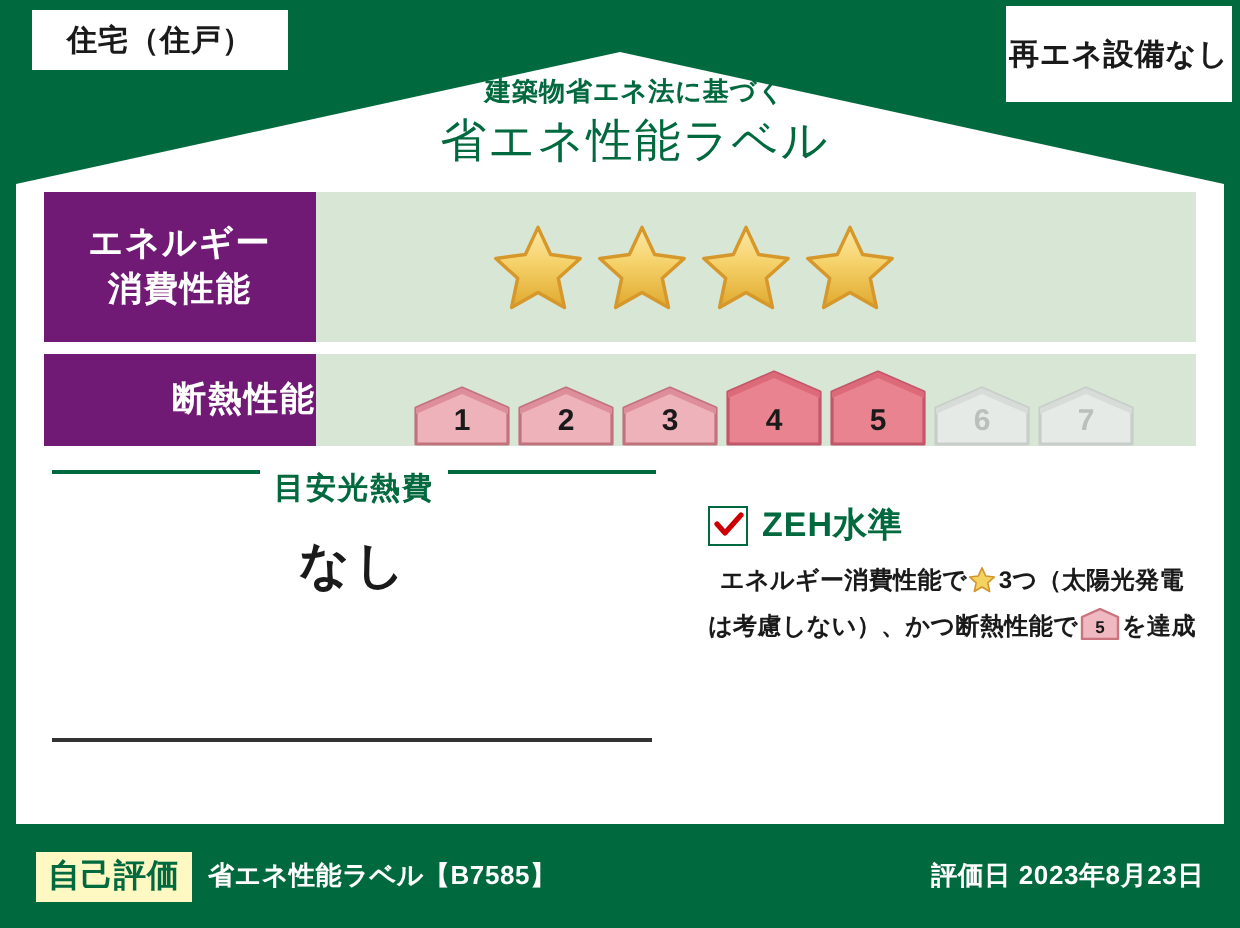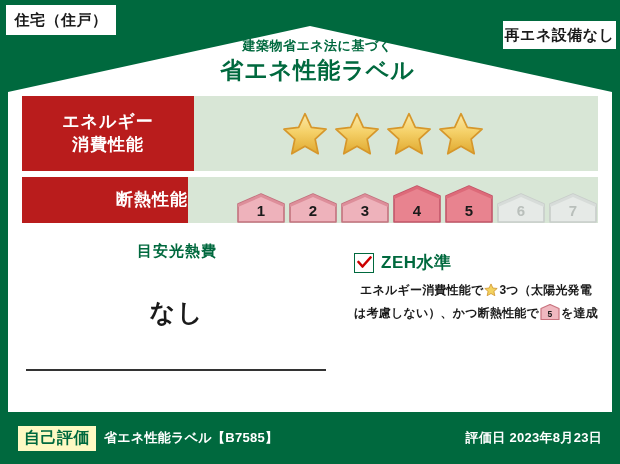--- a/index.html
+++ b/index.html
@@ -38,30 +38,30 @@
     color: #1a1a1a;
     font-size: 15px;
     font-weight: 700;
     letter-spacing: 0.5px;
     display: flex;
     align-items: center;
     justify-content: center;
     box-sizing: border-box;
   }
   #badge-left {
-    left: 6px;
+    left: 16px;
     top: 5px;
-    width: 110px;
+    width: 128px;
     height: 30px;
   }
   #badge-right {
     right: 4px;
-    top: 21px;
+    top: 3px;
     width: 113px;
-    height: 28px;
+    height: 48px;
   }
 
   
   #title-block {
     position: absolute;
     left: 0;
     right: 0;
     top: 38px;
     text-align: center;
     color: #00693e;
@@ -69,21 +69,21 @@
     padding-left: 15px;
   }
   #title-sub {
     font-size: 13px;
     font-weight: 700;
     letter-spacing: 0.5px;
     line-height: 1.2;
   }
   #title-main {
     font-size: 23px;
-    font-weight: 700;
+    font-weight: 400;
     letter-spacing: 1px;
     line-height: 1.25;
     margin-top: 2px;
   }
 
   
   #body-area {
     position: absolute;
     left: 22px;
     top: 96px;
@@ -93,22 +93,22 @@
   }
 
   
   .metric-row {
     display: flex;
     align-items: stretch;
     height: 75px;
     margin-bottom: 6px;
   }
   .metric-label {
-    width: 172px;
-    background: #b91c1c;
+    width: 136px;
+    background: #701a75;
     color: #ffffff;
     font-size: 17px;
     font-weight: 700;
     letter-spacing: 1px;
     display: flex;
     flex-direction: column;
     align-items: center;
     justify-content: center;
     line-height: 1.35;
     box-sizing: border-box;
@@ -168,43 +168,42 @@
     height: 178px;
   }
   #cost-col {
     width: 310px;
     position: relative;
     padding-top: 6px;
     box-sizing: border-box;
   }
   .rule-with-title {
     display: flex;
-    align-items: center;
+    align-items: flex-start;
     gap: 7px;
     padding: 0 4px;
-    flex-direction: column;
   }
   .rule-with-title .bar {
     flex: 1;
     height: 2px;
     background: #00693e;
   }
   #cost-title {
     font-size: 15px;
     font-weight: 700;
     color: #00693e;
     letter-spacing: 1px;
     white-space: nowrap;
   }
   #cost-value {
     text-align: center;
     font-size: 25px;
     font-weight: 700;
     color: #1a1a1a;
-    margin-top: 28px;
+    margin-top: 12px;
     letter-spacing: 2px;
   }
   #cost-bottom-rule {
     position: absolute;
     left: 4px;
     right: 6px;
     bottom: 36px;
     height: 2px;
     background: #333333;
   }

